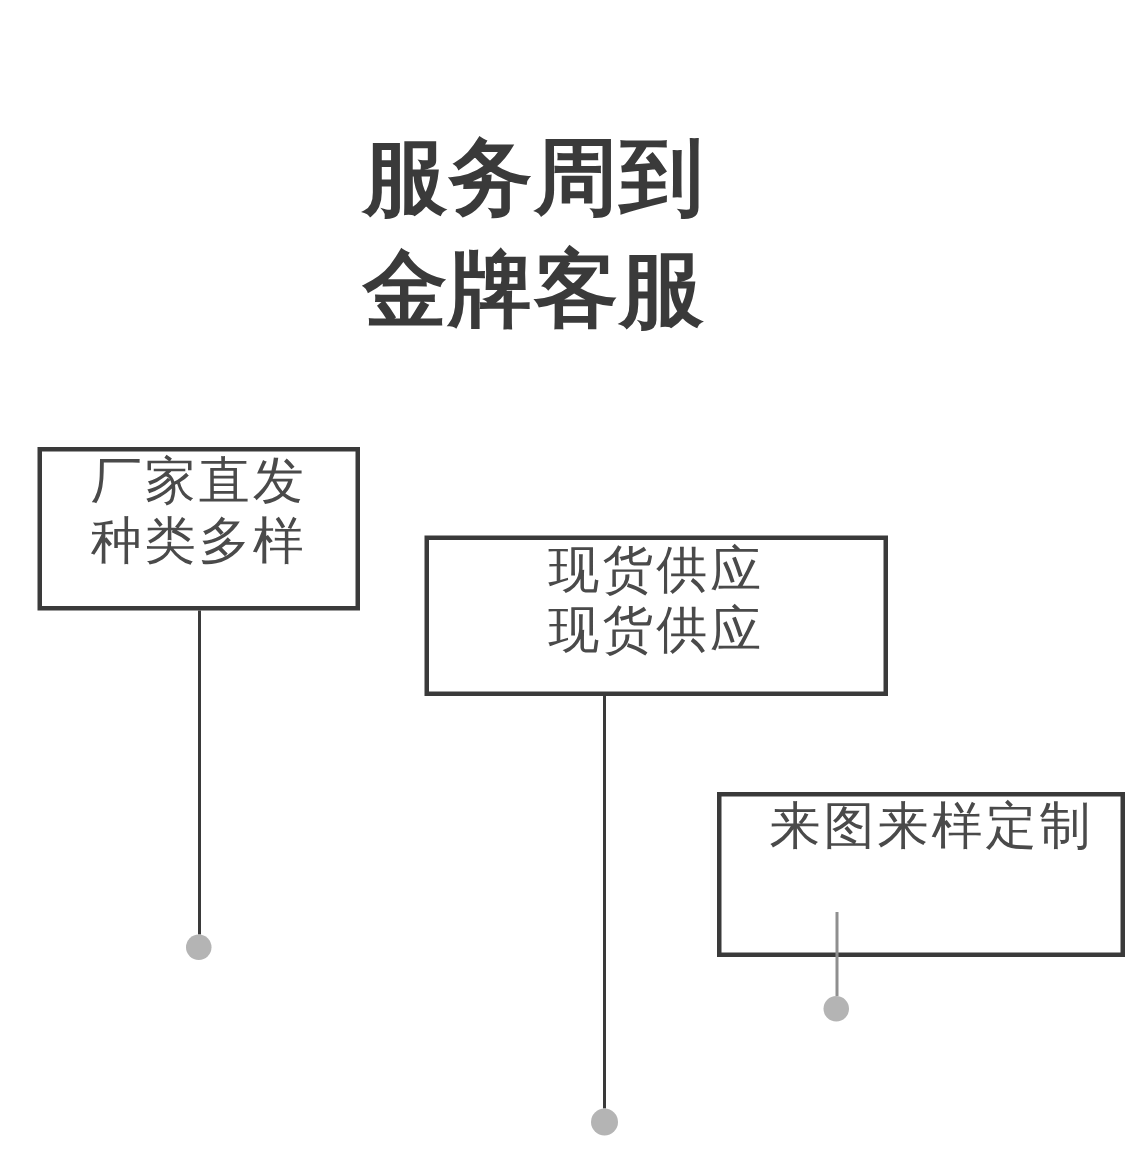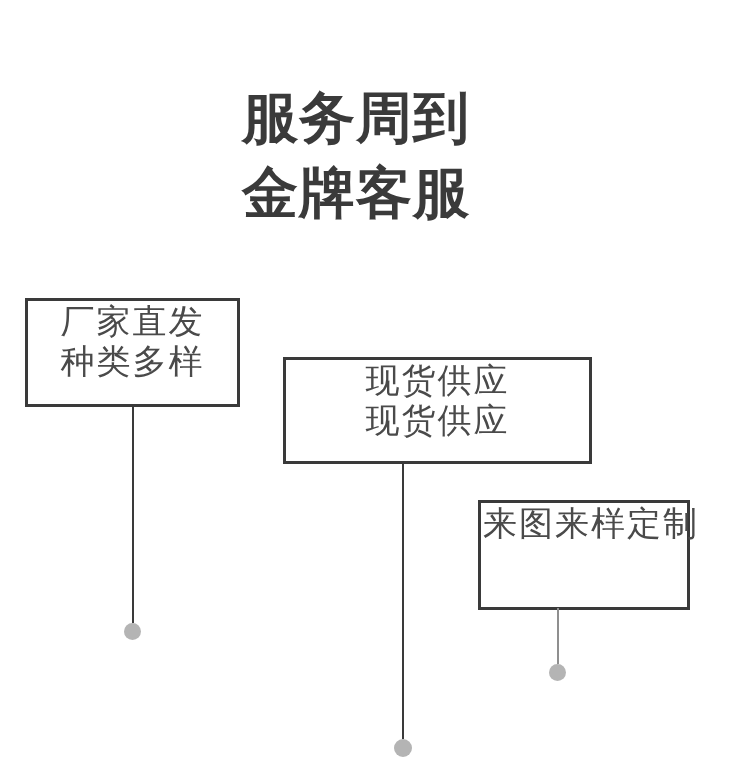--- a/index.html
+++ b/index.html
@@ -41,21 +41,21 @@
     color: #4a4a4a;
     font-size: 34px;
     font-weight: 400;
     line-height: 40px;
     letter-spacing: 2px;
     text-align: center;
     white-space: nowrap;
   }
   .callout-factory { left: 25px;  top: 298px; width: 215px; height: 109px; }
   .callout-service { left: 283px; top: 357px; width: 309px; height: 107px; }
-  .callout-custom  { left: 478px; top: 500px; width: 212px; height: 110px; padding-left: 14px; }
+  .callout-custom  { left: 478px; top: 528px; width: 272px; height: 110px; padding-left: 14px; }
 
   
   .leader {
     position: absolute;
     width: 2px;
     background: #3a3a3a;
   }
   .leader-factory { left: 132px; top: 407px; height: 216px; }
   .leader-service { left: 402px; top: 463px; height: 276px; }
   .leader-custom  { left: 557px; top: 608px; height: 56px; background: #8f8f8f; }

